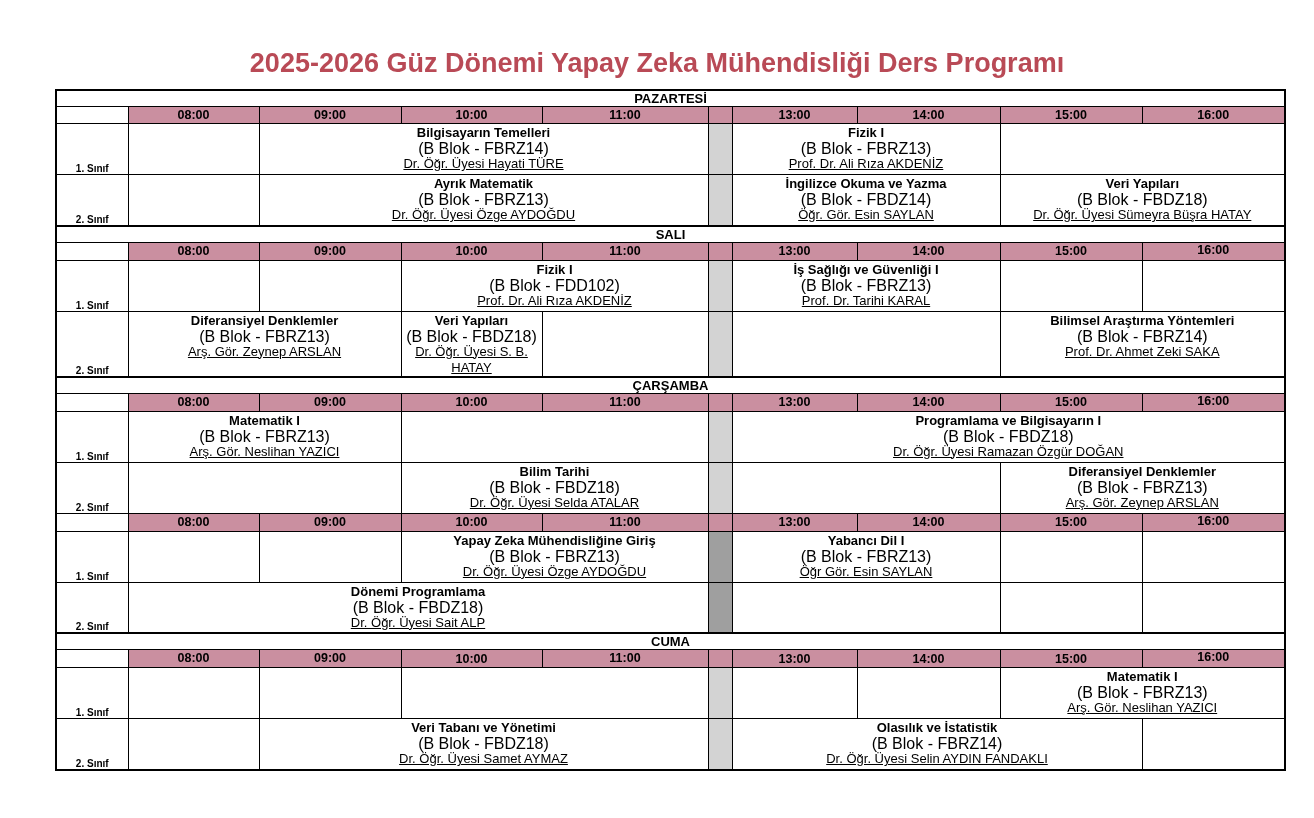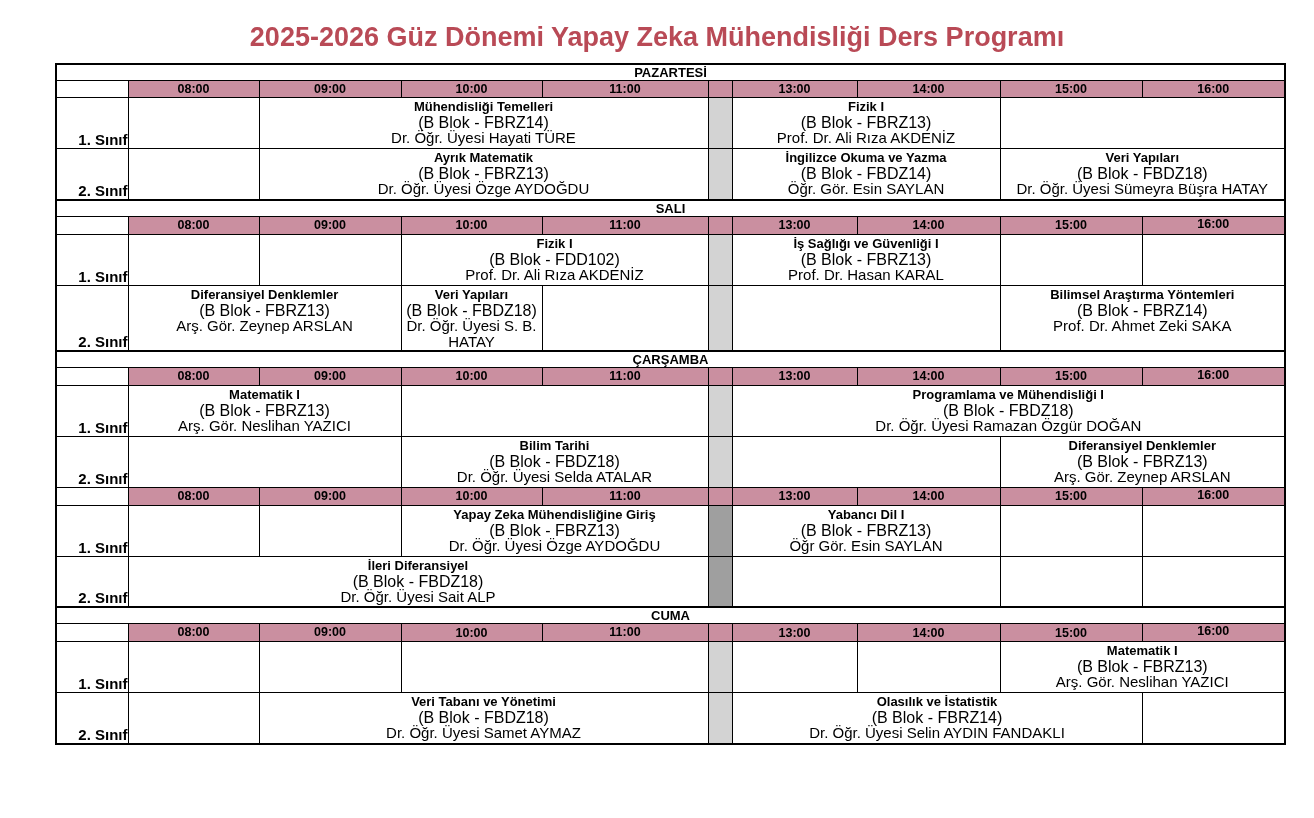--- a/index.html
+++ b/index.html
@@ -9,21 +9,21 @@
     --break-dark:#9f9f9f;
     --border-black:#000000;
   }
   *{box-sizing:border-box;}
   html,body{margin:0;padding:0;background:#ffffff;}
   body{
     width:1314px;height:818px;
     font-family:"Liberation Sans","DejaVu Sans",sans-serif;
     color:#000;
   }
-  .page{padding-top:22px;}
+  .page{padding-top:48px;}
   .title{
     margin:0 0 10px 0;
     text-align:center;
     color:var(--title-red);
     font-size:27px;
     font-weight:bold;
     letter-spacing:0px;
   }
   table.schedule{
     border-collapse:collapse;
@@ -56,33 +56,33 @@
   }
   td.corner{background:#fff;}
   td.break-head{background:var(--header-pink);}
   tr.time-row.shift td:nth-child(2){vertical-align:bottom;padding-bottom:2px;}
   tr.time-row.shift td:nth-child(3){vertical-align:top;padding-top:1px;}
   tr.time-row.shift td:nth-child(5){vertical-align:top;padding-top:1px;}
   tr.time-row.shift td:nth-child(10){vertical-align:bottom;padding-bottom:3px;}
   tr.class-row td{height:51px;}
   td.klass{
     font-weight:bold;
-    font-size:15px;
-    text-align:right;
+    font-size:10px;
+    text-align:center;
     vertical-align:bottom;
     padding:2px 2px 3px 11px;
   }
   td.course{
     vertical-align:top;
     text-align:center;
     padding:1px 2px 0 2px;
   }
   .c-title{font-weight:bold;font-size:13px;line-height:17px;}
   .c-room{font-size:16px;line-height:15px;}
-  .c-teacher{font-size:15px;line-height:16px;}
+  .c-teacher{font-size:13px;line-height:16px;text-decoration:underline;}
   td.break.light{background:var(--break-light);}
   td.break.dark{background:var(--break-dark);}
   td.empty{background:#fff;}
 </style>
 </head>
 <body>
 
 <div class="page">
   <h1 class="title">2025-2026 Güz Dönemi Yapay Zeka Mühendisliği Ders Programı</h1>
 
@@ -113,21 +113,21 @@
       <td class="break-head"></td>
       <td class="time">13:00</td>
       <td class="time">14:00</td>
       <td class="time">15:00</td>
       <td class="time">16:00</td>
     </tr>
     <tr class="class-row">
       <td class="klass">1. Sınıf</td>
       <td class="empty"></td>
       <td class="course" colspan="3">
-        <div class="c-title">Mühendisliği Temelleri</div>
+        <div class="c-title">Bilgisayarın Temelleri</div>
         <div class="c-room">(B Blok - FBRZ14)</div>
         <div class="c-teacher">Dr. Öğr. Üyesi Hayati TÜRE</div>
       </td>
       <td class="break light"></td>
       <td class="course" colspan="2">
         <div class="c-title">Fizik I</div>
         <div class="c-room">(B Blok - FBRZ13)</div>
         <div class="c-teacher">Prof. Dr. Ali Rıza AKDENİZ</div>
       </td>
       <td class="empty" colspan="2"></td>
@@ -174,21 +174,21 @@
       <td class="empty"></td>
       <td class="course" colspan="2">
         <div class="c-title">Fizik I</div>
         <div class="c-room">(B Blok - FDD102)</div>
         <div class="c-teacher">Prof. Dr. Ali Rıza AKDENİZ</div>
       </td>
       <td class="break light"></td>
       <td class="course" colspan="2">
         <div class="c-title">İş Sağlığı ve Güvenliği I</div>
         <div class="c-room">(B Blok - FBRZ13)</div>
-        <div class="c-teacher">Prof. Dr. Hasan KARAL</div>
+        <div class="c-teacher">Prof. Dr. Tarihi KARAL</div>
       </td>
       <td class="empty"></td>
       <td class="empty"></td>
     </tr>
     <tr class="class-row">
       <td class="klass">2. Sınıf</td>
       <td class="course" colspan="2">
         <div class="c-title">Diferansiyel Denklemler</div>
         <div class="c-room">(B Blok - FBRZ13)</div>
         <div class="c-teacher">Arş. Gör. Zeynep ARSLAN</div>
@@ -226,21 +226,21 @@
     <tr class="class-row">
       <td class="klass">1. Sınıf</td>
       <td class="course" colspan="2">
         <div class="c-title">Matematik I</div>
         <div class="c-room">(B Blok - FBRZ13)</div>
         <div class="c-teacher">Arş. Gör. Neslihan YAZICI</div>
       </td>
       <td class="empty" colspan="2"></td>
       <td class="break light"></td>
       <td class="course" colspan="4">
-        <div class="c-title">Programlama ve Mühendisliği I</div>
+        <div class="c-title">Programlama ve Bilgisayarın I</div>
         <div class="c-room">(B Blok - FBDZ18)</div>
         <div class="c-teacher">Dr. Öğr. Üyesi Ramazan Özgür DOĞAN</div>
       </td>
     </tr>
     <tr class="class-row">
       <td class="klass">2. Sınıf</td>
       <td class="empty" colspan="2"></td>
       <td class="course" colspan="2">
         <div class="c-title">Bilim Tarihi</div>
         <div class="c-room">(B Blok - FBDZ18)</div>
@@ -281,21 +281,21 @@
         <div class="c-title">Yabancı Dil I</div>
         <div class="c-room">(B Blok - FBRZ13)</div>
         <div class="c-teacher">Öğr Gör. Esin SAYLAN</div>
       </td>
       <td class="empty"></td>
       <td class="empty"></td>
     </tr>
     <tr class="class-row">
       <td class="klass">2. Sınıf</td>
       <td class="course" colspan="4">
-        <div class="c-title">İleri Diferansiyel</div>
+        <div class="c-title">Dönemi Programlama</div>
         <div class="c-room">(B Blok - FBDZ18)</div>
         <div class="c-teacher">Dr. Öğr. Üyesi Sait ALP</div>
       </td>
       <td class="break dark"></td>
       <td class="empty" colspan="2"></td>
       <td class="empty"></td>
       <td class="empty"></td>
     </tr>
 
     <tr class="day-row">

